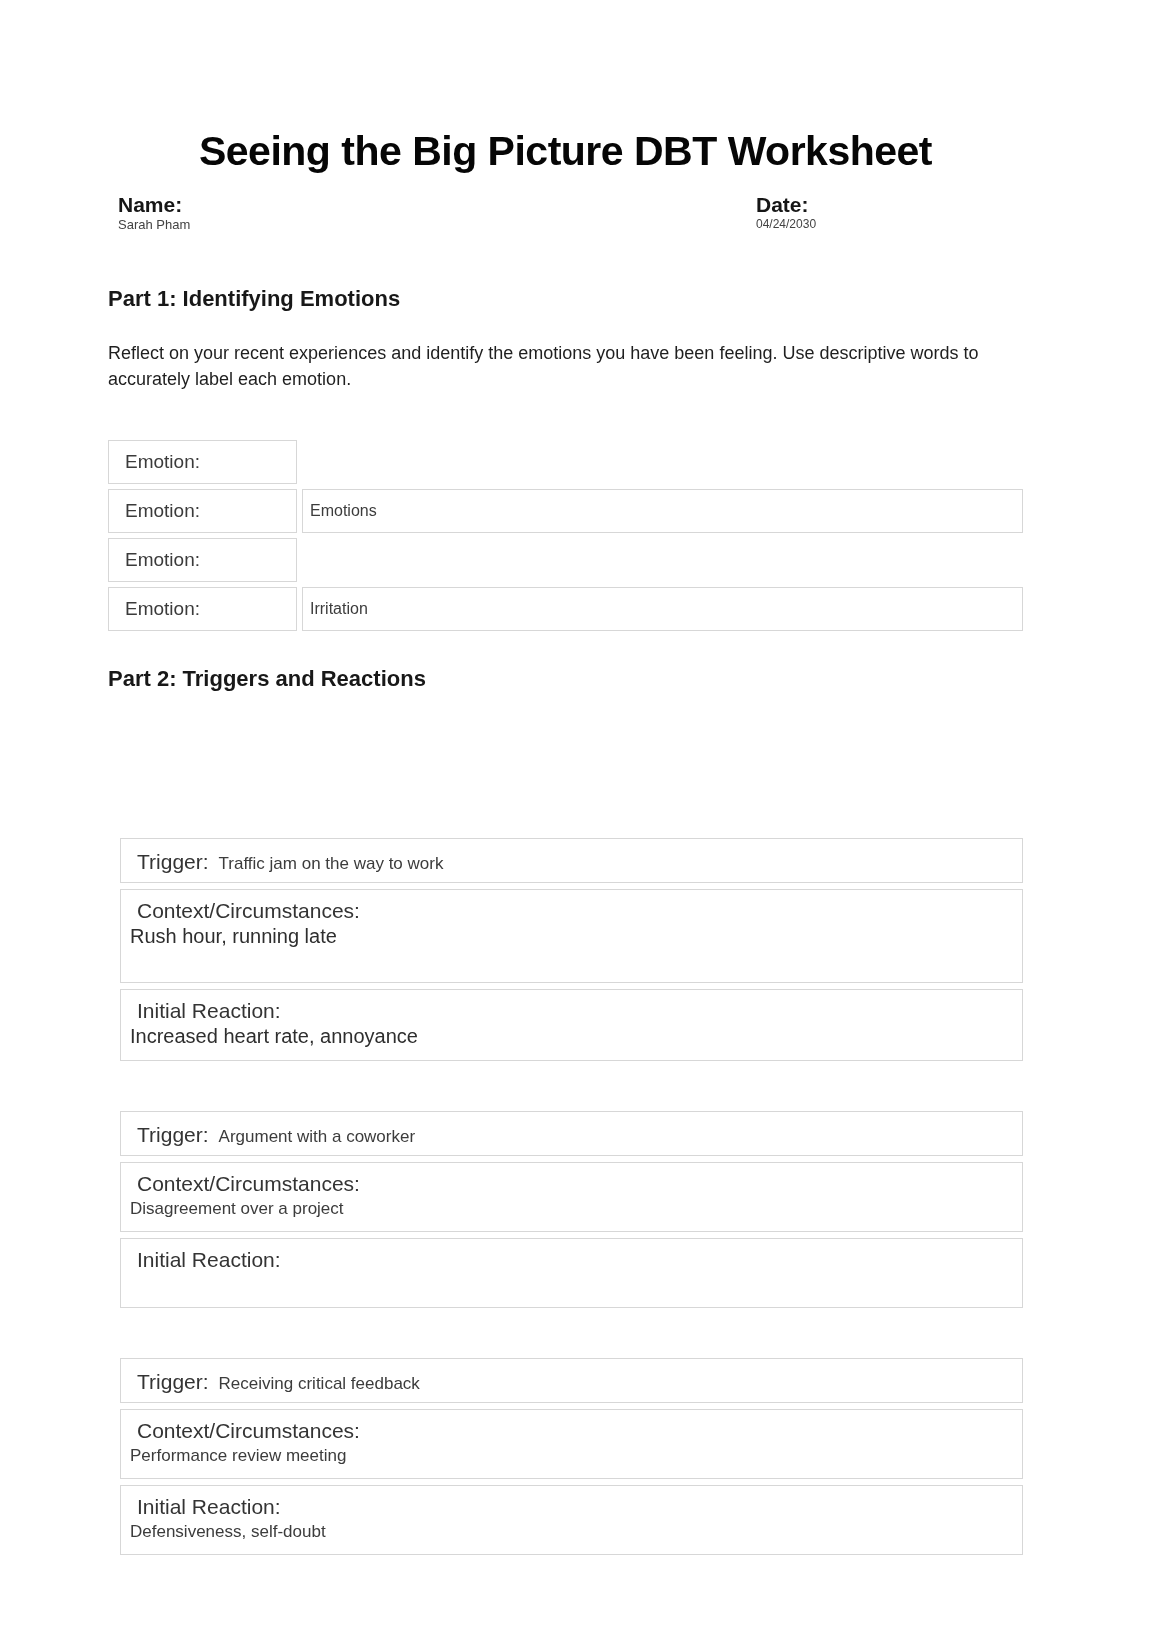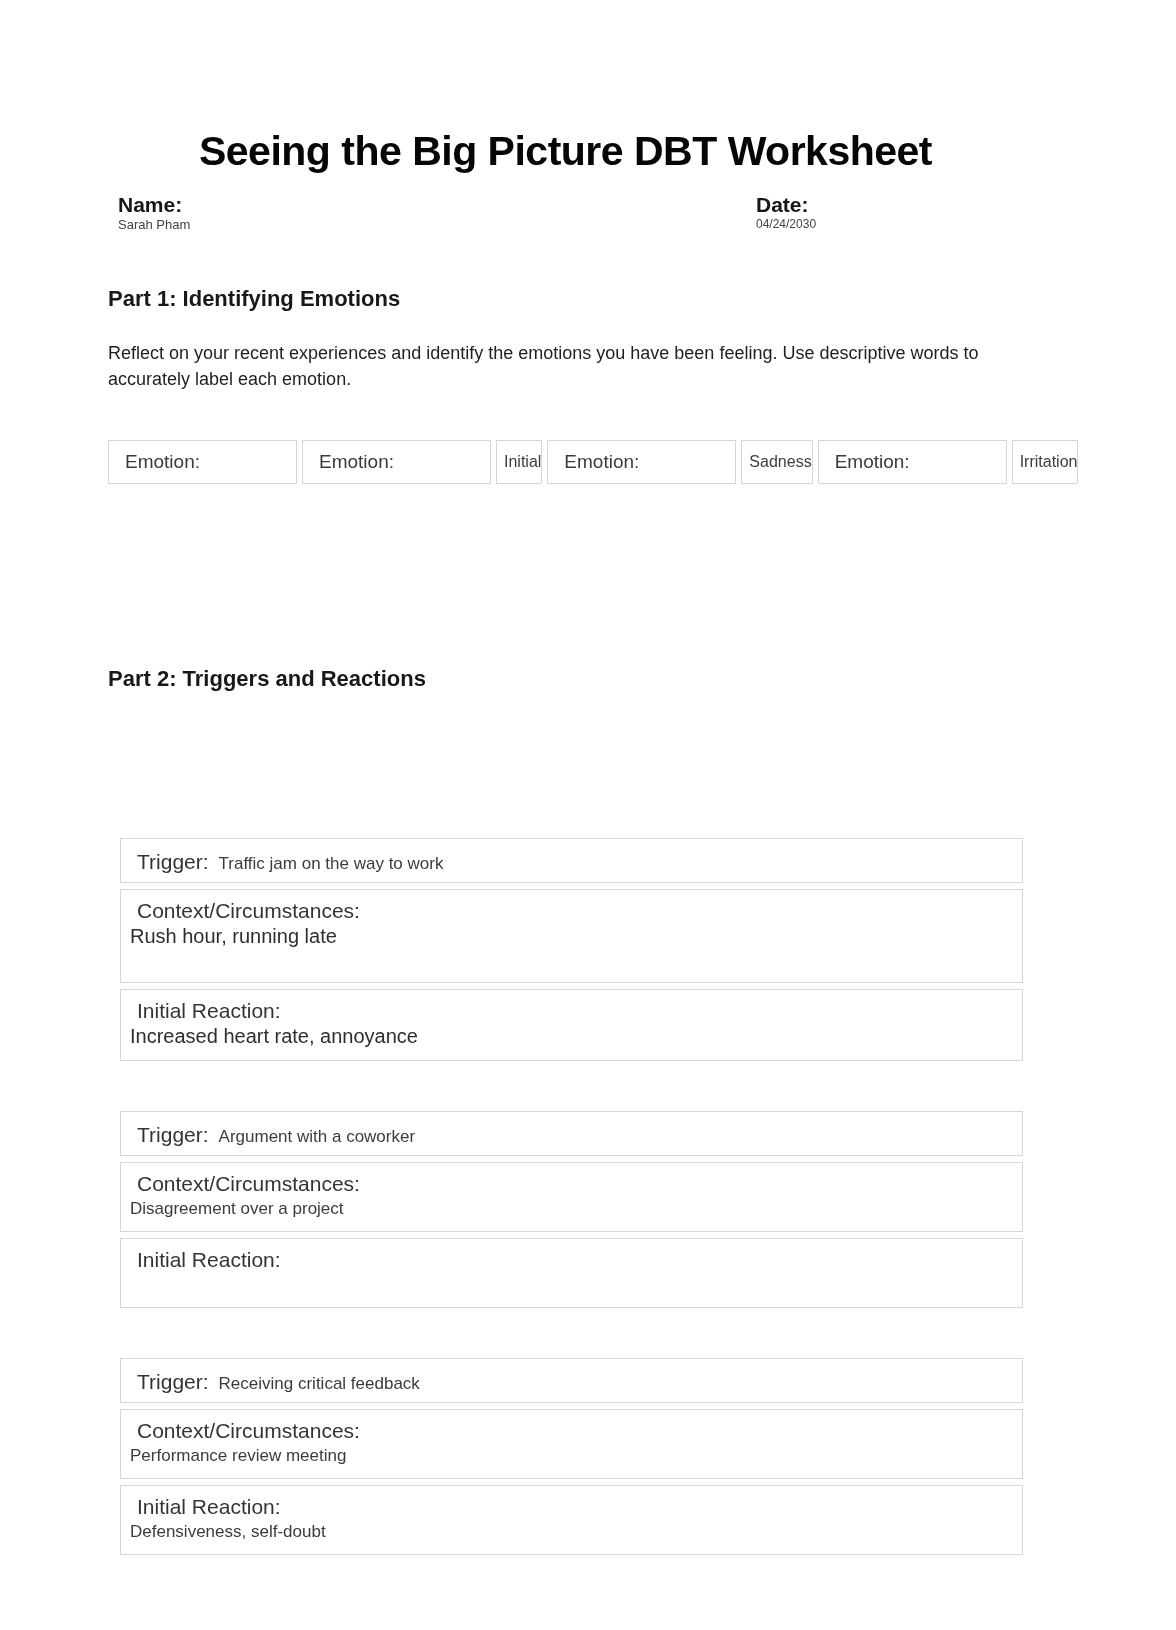--- a/index.html
+++ b/index.html
@@ -87,21 +87,21 @@
   #part2-heading{top:666px;}
   #part2-desc{top:720px;}
 
   
   .emotions-table{
     position:absolute;
     top:440px;
     left:0;
     width:915px;
     display:flex;
-    flex-direction:row;
+    flex-direction:column;
     gap:5px;
   }
   .emotion-row{
     display:flex;
     gap:5px;
   }
   .cell{
     border:1px solid var(--border);
     background:#ffffff;
   }
@@ -191,25 +191,24 @@
 
     <h2 class="section-heading" id="part1-heading">Part 1: Identifying Emotions</h2>
     <p class="section-desc" id="part1-desc">Reflect on your recent experiences and identify the emotions you have been feeling. Use descriptive words to accurately label each emotion.</p>
 
     <div class="emotions-table">
       <div class="emotion-row">
         <div class="cell emotion-label-cell">Emotion:</div>
       </div>
       <div class="emotion-row">
         <div class="cell emotion-label-cell">Emotion:</div>
-        <div class="cell emotion-value-cell">Initial</div>
-      </div>
-      <div class="emotion-row">
-        <div class="cell emotion-label-cell">Emotion:</div>
-        <div class="cell emotion-value-cell">Sadness</div>
+        <div class="cell emotion-value-cell">Emotions</div>
+      </div>
+      <div class="emotion-row">
+        <div class="cell emotion-label-cell">Emotion:</div>
       </div>
       <div class="emotion-row">
         <div class="cell emotion-label-cell">Emotion:</div>
         <div class="cell emotion-value-cell">Irritation</div>
       </div>
     </div>
 
     <h2 class="section-heading" id="part2-heading">Part 2: Triggers and Reactions</h2>
 
     <div class="trigger-box" id="trigger-box-0">

